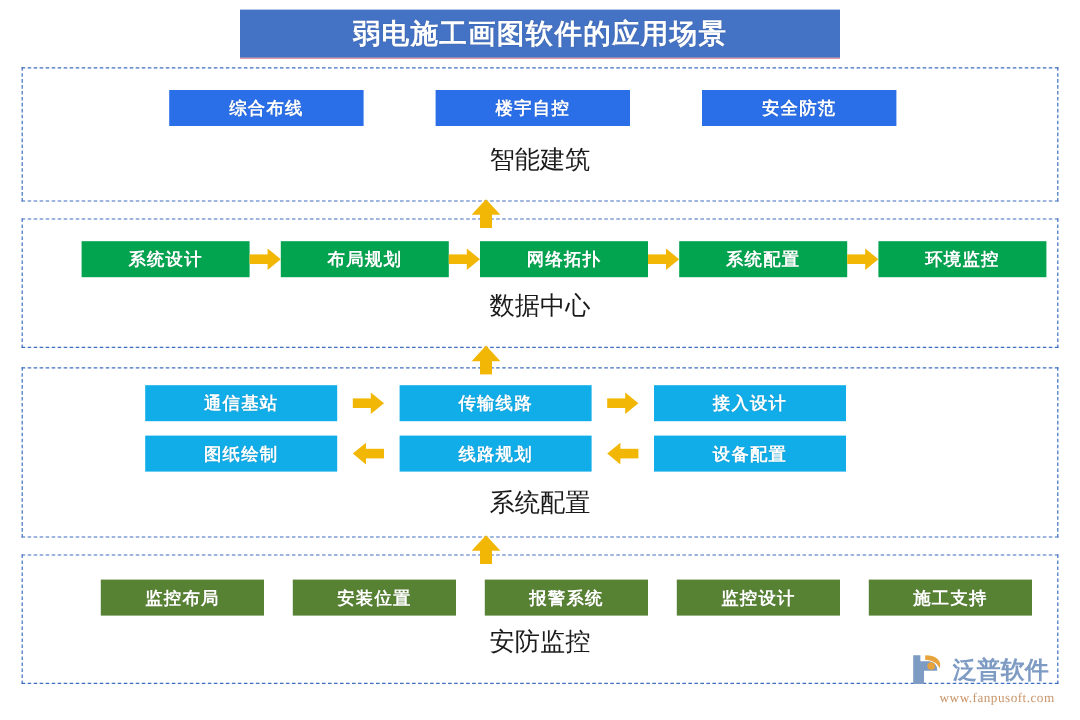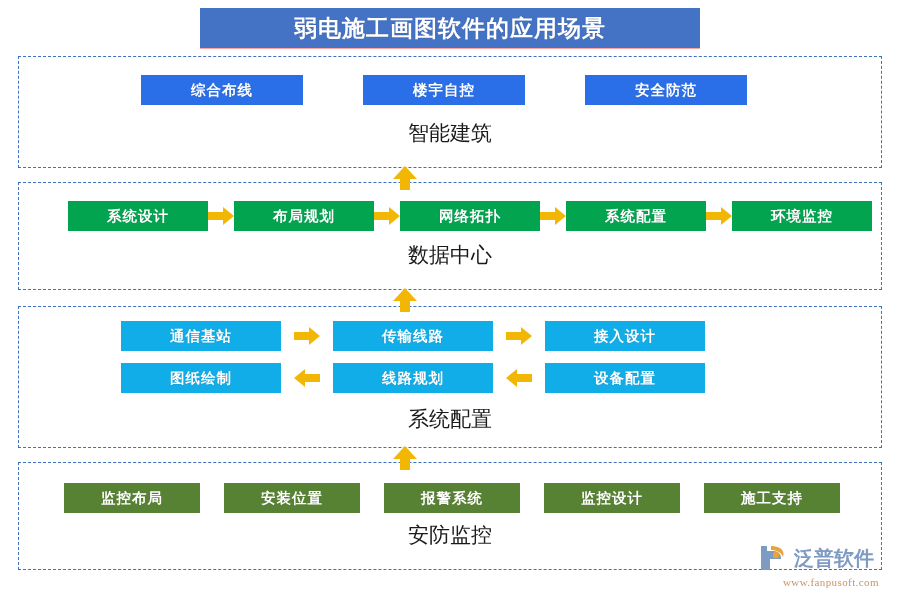--- a/index.html
+++ b/index.html
@@ -247,21 +247,21 @@
         <span class="head"></span>
     </div>
     <div class="node cyan" style="width:160px;">接入设计</div>
   </div>
 
   <div class="section-label" style="top:98px;">系统配置</div>
 </div>
 
 <div class="section" id="section-security">
   <div class="row" style="top:20px; left:45px;">
-    <div class="node olive" style="width:136px;">监控布局</div>
+    <div class="node olive" style="width:136px;margin-left:20px;">监控布局</div>
     <div style="width:24px;flex:none;"></div>
     <div class="node olive" style="width:136px;">安装位置</div>
     <div style="width:24px;flex:none;"></div>
     <div class="node olive" style="width:136px;">报警系统</div>
     <div style="width:24px;flex:none;"></div>
     <div class="node olive" style="width:136px;">监控设计</div>
     <div style="width:24px;flex:none;"></div>
     <div class="node olive" style="width:136px;">施工支持</div>
   </div>
   <div class="section-label" style="top:58px;">安防监控</div>

